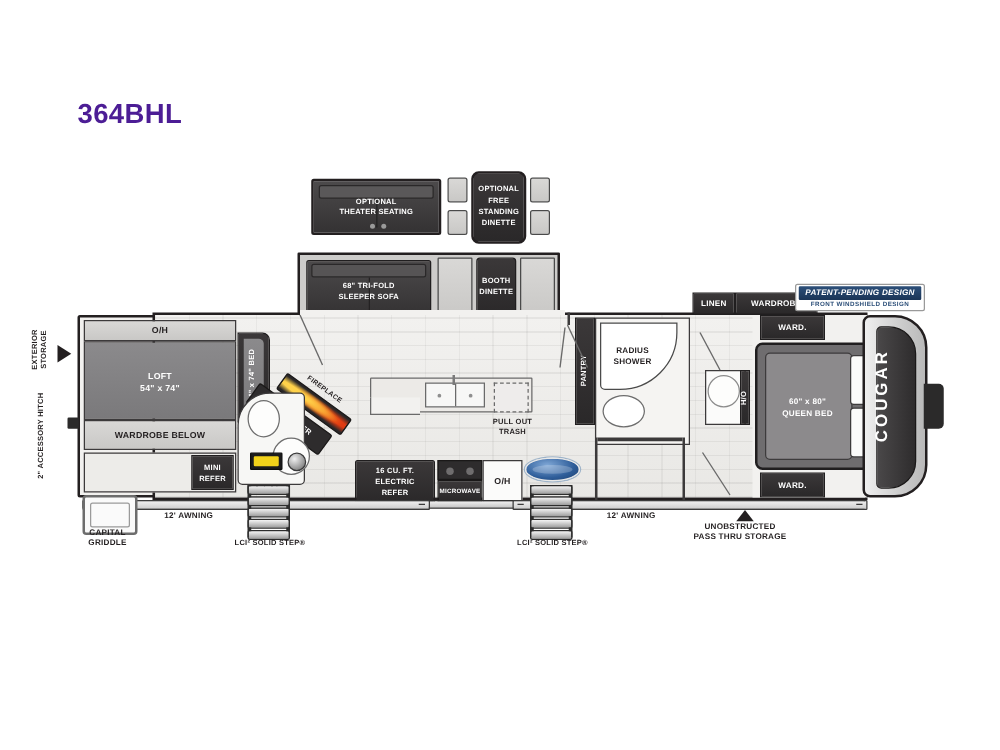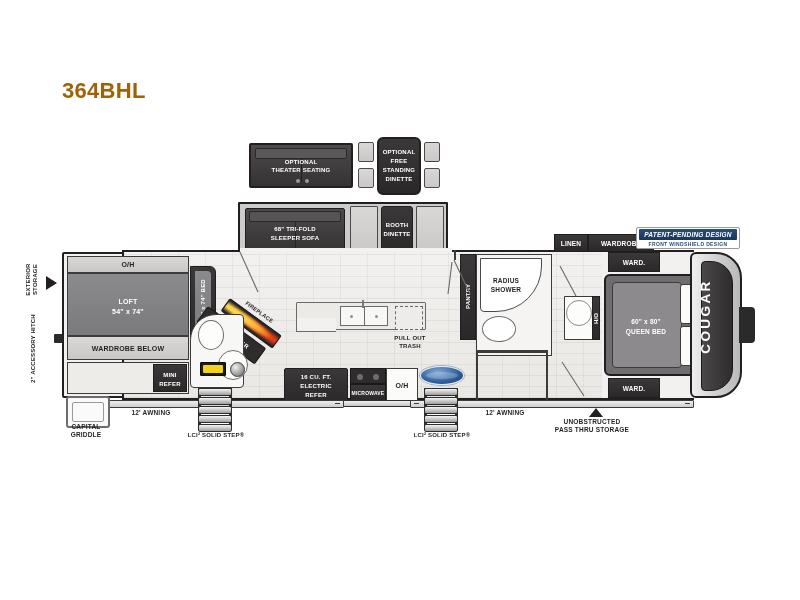--- a/index.html
+++ b/index.html
@@ -2,21 +2,21 @@
 <html><head>
 <meta charset="utf-8">
 <style>
   html,body{margin:0;padding:0;background:#ffffff;}
   body{width:800px;height:600px;position:relative;overflow:hidden;
        font-family:"Liberation Sans","DejaVu Sans",sans-serif;
        -webkit-font-smoothing:antialiased;}
 
   
   #title{position:absolute;left:62px;top:78px;font-size:22px;font-weight:700;
-         color:#a16207;letter-spacing:.3px;}
+         color:#4c1d95;letter-spacing:.3px;}
 
   
   .lbl{position:absolute;text-align:center;line-height:1.15;font-weight:700;
        color:#ffffff;letter-spacing:.2px;}
   .lblk{position:absolute;text-align:center;line-height:1.2;font-weight:700;
         color:#231f20;letter-spacing:.2px;}
   .box{position:absolute;box-sizing:border-box;}
   .rot90{transform:rotate(-90deg);transform-origin:50% 50%;}
 
   

